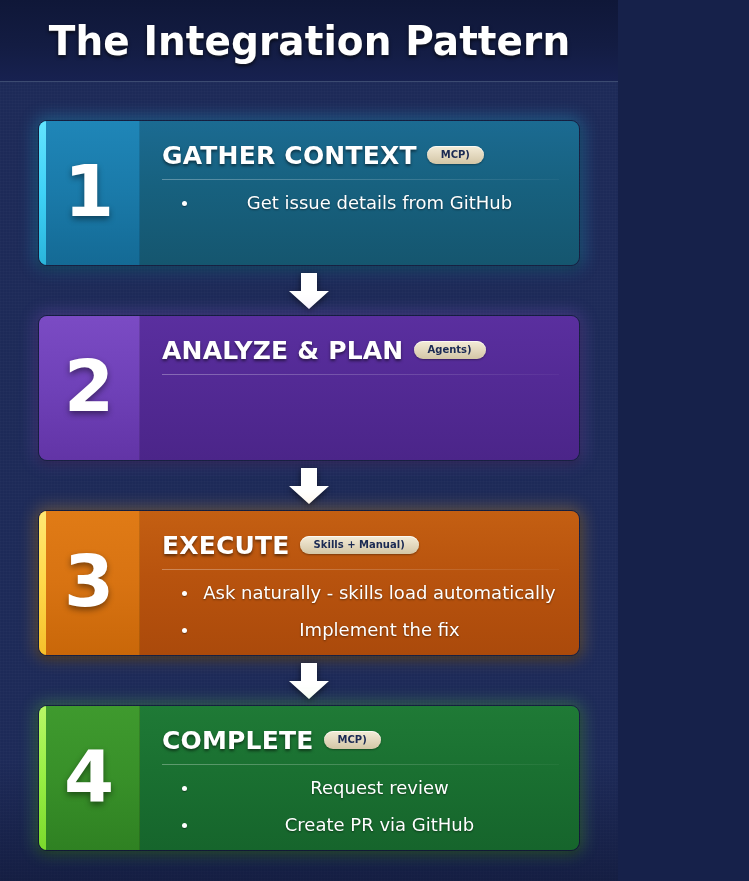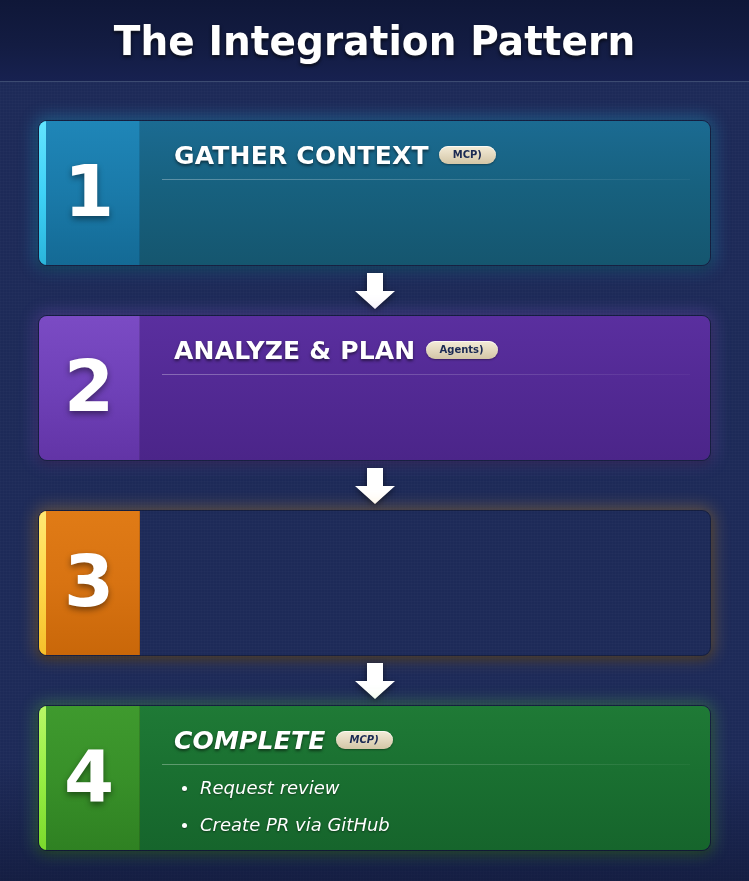--- a/index.html
+++ b/index.html
@@ -11,27 +11,28 @@
     width: 749px;
     height: 881px;
     overflow: hidden;
     font-family: "DejaVu Sans", "Liberation Sans", sans-serif;
     background: #16214a;
   }
 
   
   #stage {
     position: relative;
-    width: 749px;
+    width: 618px;
     height: 881px;
     background:
       radial-gradient(ellipse 120% 70% at 50% 0%, rgba(30,44,96,0.95) 0%, rgba(18,26,62,0.0) 70%),
       linear-gradient(180deg, #121a3e 0%, #17234f 18%, #1d2a५8 40%, #222f5e 62%, #1e2b56 85%, #1a2449 100%);
     background-color: #1d2a58;
     overflow: hidden;
+    text-align: center;
   }
   
   #stage::before {
     content: "";
     position: absolute;
     inset: 0;
     background-image:
       repeating-linear-gradient(0deg, rgba(255,255,255,0.016) 0px, rgba(255,255,255,0.016) 1px, rgba(0,0,0,0) 1px, rgba(0,0,0,0) 3px),
       repeating-linear-gradient(90deg, rgba(255,255,255,0.012) 0px, rgba(255,255,255,0.012) 1px, rgba(0,0,0,0) 1px, rgba(0,0,0,0) 3px);
     pointer-events: none;
@@ -116,21 +117,20 @@
     padding: 19px 20px 0 22px;
     box-sizing: border-box;
     min-width: 0;
   }
 
   .head-row {
     display: flex;
     align-items: center;
     gap: 10px;
     height: 30px;
-    margin-left: 12px;
   }
   .step-heading {
     font-size: 25px;
     font-weight: bold;
     color: #ffffff;
     letter-spacing: 0.2px;
     white-space: nowrap;
     text-shadow: 0 2px 3px rgba(0,0,0,0.5);
   }
   .badge {
@@ -195,21 +195,21 @@
   
   .c-orange { box-shadow: 0 0 16px 3px rgba(245,170,40,0.32), 0 4px 10px rgba(0,0,0,0.45); }
   .c-orange .num-panel { background: linear-gradient(180deg, #e07b16 0%, #d87312 50%, #c96709 100%); }
   .c-orange .num-panel::after { background: linear-gradient(180deg, #ffe873 0%, #ffd84a 50%, #f5c02b 100%); }
   .c-orange .body-panel { background: linear-gradient(180deg, #c45f12 0%, #b8530e 45%, #ab4a0b 100%); }
 
   
   .c-green { box-shadow: 0 0 16px 3px rgba(110,225,70,0.30), 0 4px 10px rgba(0,0,0,0.45); }
   .c-green .num-panel { background: linear-gradient(180deg, #3f9a2e 0%, #389029 50%, #2f8122 100%); }
   .c-green .num-panel::after { background: linear-gradient(180deg, #b7f766 0%, #97ee44 50%, #7ad92c 100%); }
-  .c-green .body-panel { background: linear-gradient(180deg, #1f7a36 0%, #1a7031 45%, #16652c 100%); font-style: italic; }
+  .c-green .body-panel { background: linear-gradient(180deg, #1f7a36 0%, #1a7031 45%, #16652c 100%); }
 
   
   .num-panel, .body-panel {
     background-image:
       repeating-linear-gradient(0deg, rgba(255,255,255,0.022) 0px, rgba(255,255,255,0.022) 1px, rgba(0,0,0,0) 1px, rgba(0,0,0,0) 3px),
       repeating-linear-gradient(90deg, rgba(0,0,0,0.022) 0px, rgba(0,0,0,0.022) 1px, rgba(0,0,0,0) 1px, rgba(0,0,0,0) 3px);
   }
 
   
   .arrow-wrap {
@@ -239,20 +239,21 @@
         <div class="num-panel">
           <div class="step-num">1</div>
         </div>
         <div class="body-panel">
           <div class="head-row">
             <div class="step-heading">GATHER CONTEXT</div>
             <span class="badge">MCP)</span>
           </div>
           <div class="divider"></div>
           <ul class="bullets">
+            <li>Get issue details from GitHub</li>
           </ul>
         </div>
       </div>
       <div class="arrow-wrap">
         <svg class="arrow-down" viewBox="0 0 44 36" xmlns="http://www.w3.org/2000/svg">
           <path d="M14 0 H30 V18 H42 L22 36 L2 18 H14 Z" fill="#ffffff"></path>
         </svg>
       </div>
       <div class="step-card c-purple">
         <div class="num-panel">
@@ -267,20 +268,31 @@
         </div>
       </div>
       <div class="arrow-wrap">
         <svg class="arrow-down" viewBox="0 0 44 36" xmlns="http://www.w3.org/2000/svg">
           <path d="M14 0 H30 V18 H42 L22 36 L2 18 H14 Z" fill="#ffffff"></path>
         </svg>
       </div>
       <div class="step-card c-orange">
         <div class="num-panel">
           <div class="step-num">3</div>
+        </div>
+        <div class="body-panel">
+          <div class="head-row">
+            <div class="step-heading">EXECUTE</div>
+            <span class="badge">Skills + Manual)</span>
+          </div>
+          <div class="divider"></div>
+          <ul class="bullets">
+            <li>Ask naturally - skills load automatically</li>
+            <li>Implement the fix</li>
+          </ul>
         </div>
       </div>
       <div class="arrow-wrap">
         <svg class="arrow-down" viewBox="0 0 44 36" xmlns="http://www.w3.org/2000/svg">
           <path d="M14 0 H30 V18 H42 L22 36 L2 18 H14 Z" fill="#ffffff"></path>
         </svg>
       </div>
       <div class="step-card c-green">
         <div class="num-panel">
           <div class="step-num">4</div>

